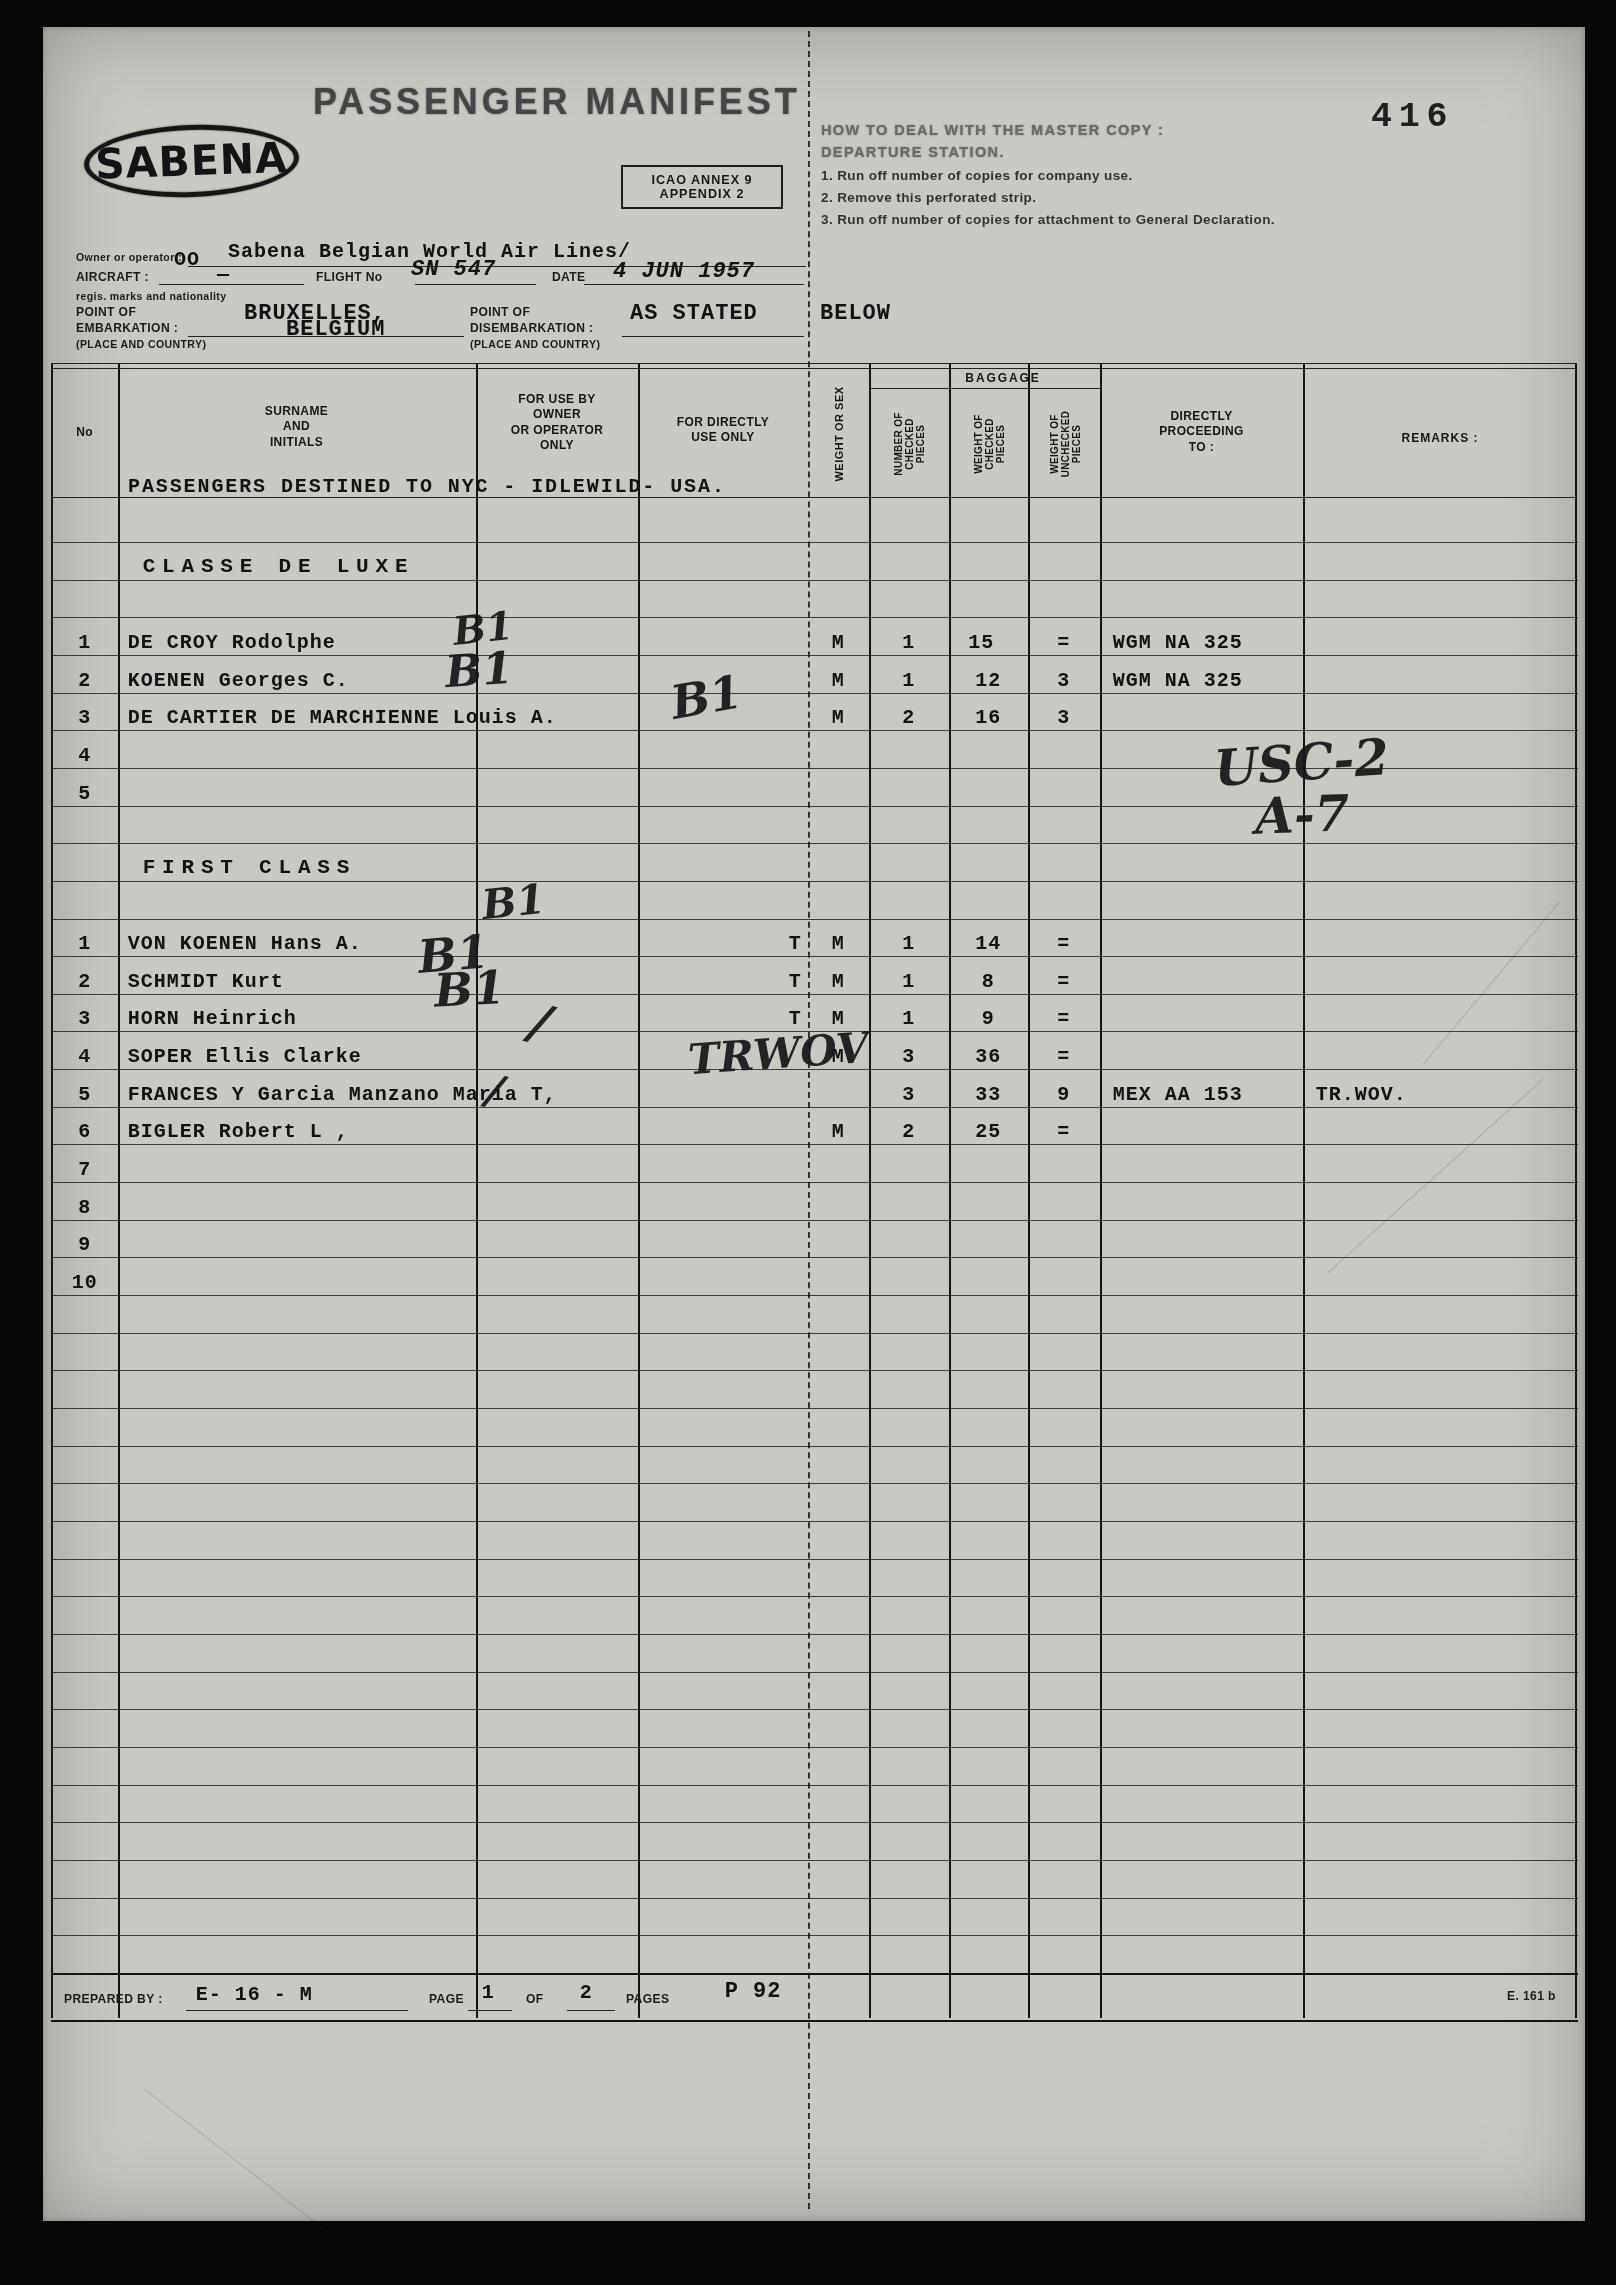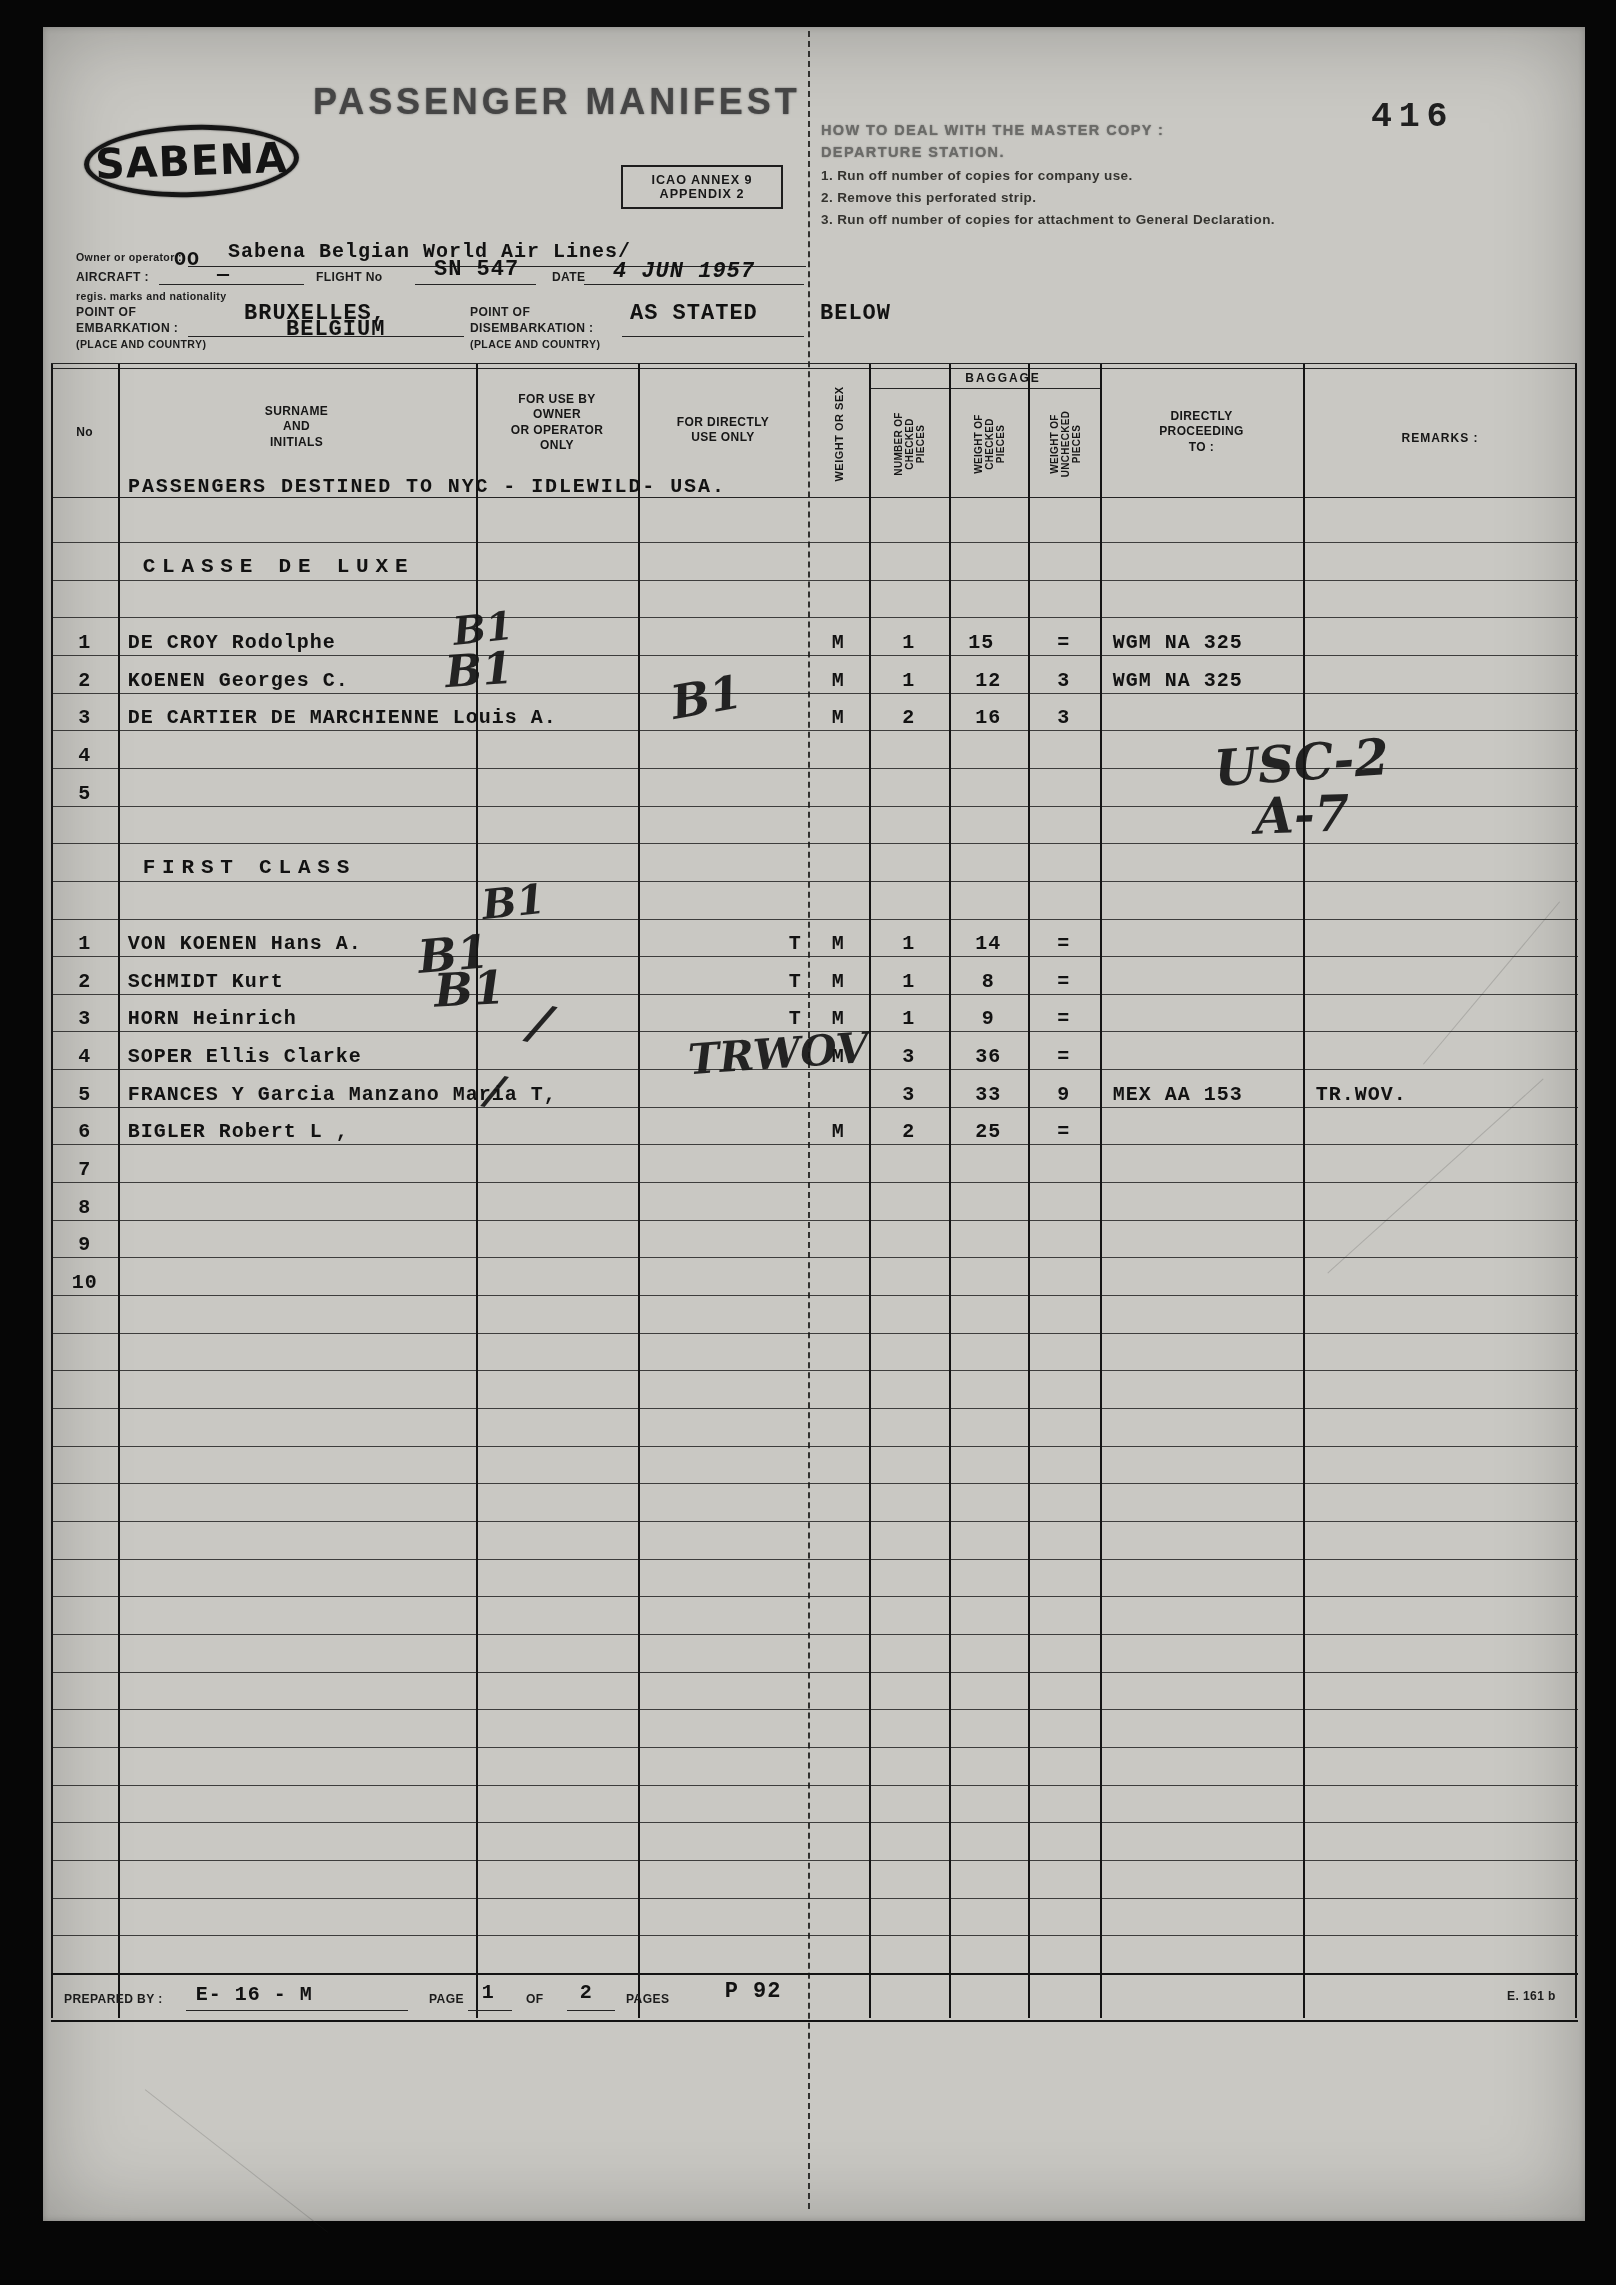--- a/index.html
+++ b/index.html
@@ -85,21 +85,21 @@
   <div class="big-number">416</div>
 
   <div class="plabel plabel-sm" style="left:33px;top:224px;">Owner or operator :</div>
   <div class="typed" style="left:131px;top:221px;">OO</div>
   <div class="typed" style="left:185px;top:213px;">Sabena Belgian World Air Lines/</div>
   <div class="uline" style="left:145px;top:239px;width:618px;"></div>
 
   <div class="plabel" style="left:33px;top:243px;">AIRCRAFT :</div>
   <div class="typed" style="left:174px;top:236px;">—</div>
   <div class="plabel" style="left:273px;top:243px;">FLIGHT No</div>
-  <div class="typed typed-big" style="left:391px;top:230px;">SN 547</div>
+  <div class="typed typed-big" style="left:368px;top:230px;font-style:italic;">SN 547</div>
   <div class="plabel" style="left:509px;top:243px;">DATE</div>
   <div class="typed typed-big" style="left:570px;top:232px;font-style:italic;">4 JUN 1957</div>
   <div class="uline" style="left:116px;top:257px;width:145px;"></div>
   <div class="uline" style="left:372px;top:257px;width:121px;"></div>
   <div class="uline" style="left:541px;top:257px;width:220px;"></div>
   <div class="plabel plabel-sm" style="left:33px;top:263px;">regis. marks and nationality</div>
 
   <div class="plabel" style="left:33px;top:278px;">POINT OF</div>
   <div class="plabel" style="left:33px;top:294px;">EMBARKATION :</div>
   <div class="plabel plabel-sm" style="left:33px;top:311px;">(PLACE AND COUNTRY)</div>

